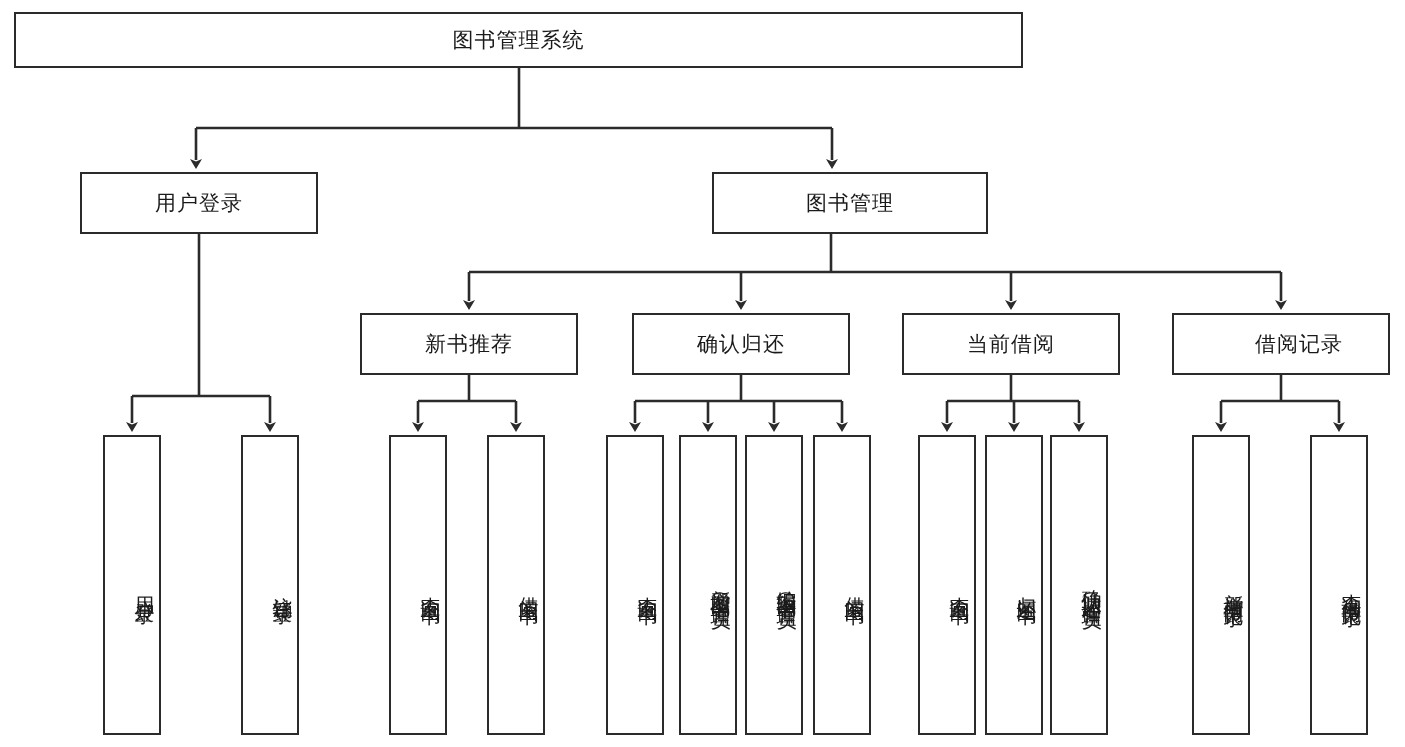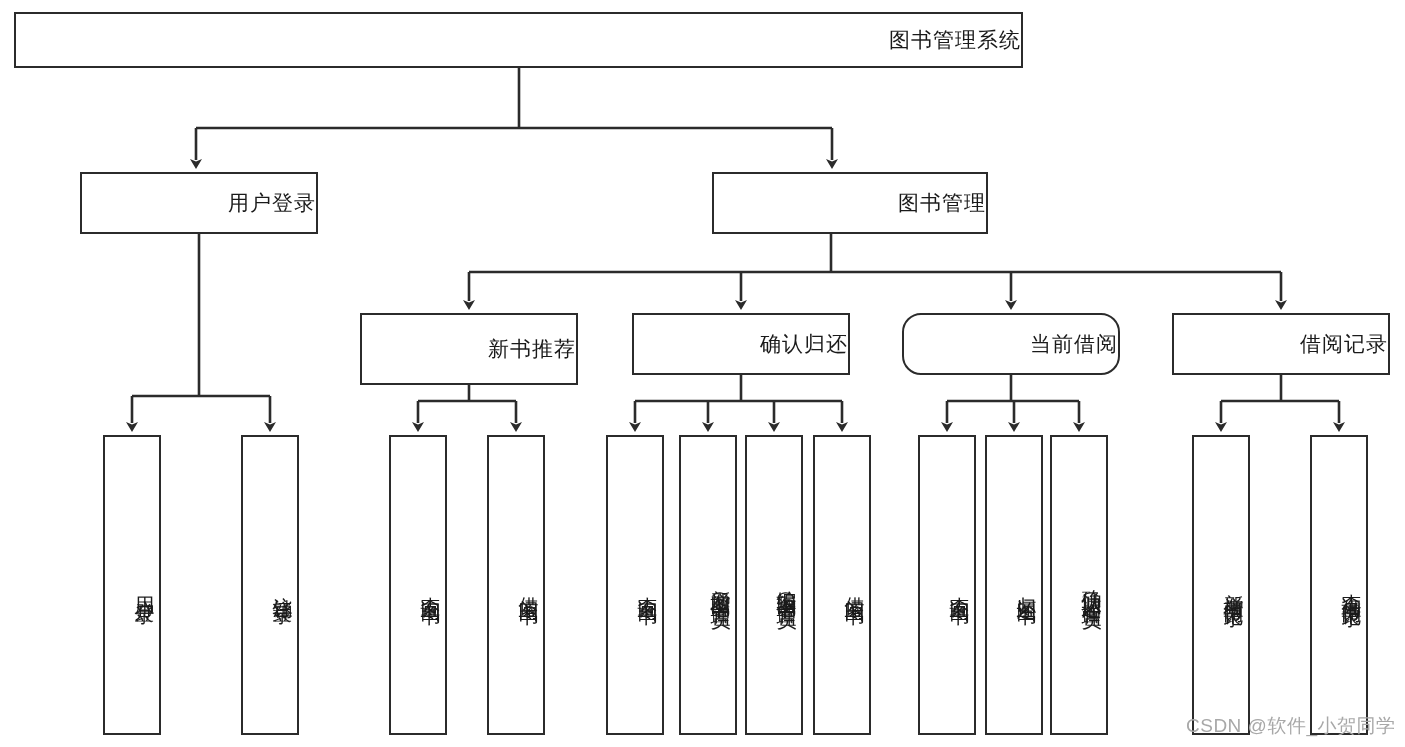--- a/index.html
+++ b/index.html
@@ -17,21 +17,21 @@
     background: #ffffff;
     overflow: hidden;
   }
   .node {
     position: absolute;
     box-sizing: border-box;
     border: 2px solid #2b2b2b;
     background: #ffffff;
     display: flex;
     align-items: center;
-    justify-content: flex-end;
+    justify-content: center;
     color: #1a1a1a;
   }
   .node.horiz {
     font-size: 21px;
     letter-spacing: 1px;
     line-height: 1.2;
   }
   .node.vert {
     writing-mode: vertical-rl;
     text-orientation: upright;
@@ -124,27 +124,27 @@
     <span>图书管理系统</span>
   </div>
 
   <div class="node horiz" style="left:80px; top:172px; width:238px; height:62px;">
     <span>用户登录</span>
   </div>
   <div class="node horiz" style="left:712px; top:172px; width:276px; height:62px;">
     <span>图书管理</span>
   </div>
 
-  <div class="node horiz" style="left:360px; top:313px; width:218px; height:72px;">
+  <div class="node horiz" style="left:360px; top:313px; width:218px; height:62px;">
     <span>新书推荐</span>
   </div>
   <div class="node horiz" style="left:632px; top:313px; width:218px; height:62px;">
     <span>确认归还</span>
   </div>
-  <div class="node horiz" style="left:902px; top:313px; width:218px; height:62px;border-radius:19px;">
+  <div class="node horiz" style="left:902px; top:313px; width:218px; height:62px;">
     <span>当前借阅</span>
   </div>
   <div class="node horiz" style="left:1172px; top:313px; width:218px; height:62px;padding-left:36px;">
     <span>借阅记录</span>
   </div>
 
   <div class="node vert" style="left:103px; top:435px; width:58px; height:300px;">
     <span class="vlabel">用户登录</span>
   </div>
   <div class="node vert" style="left:241px; top:435px; width:58px; height:300px;">
@@ -177,15 +177,14 @@
   <div class="node vert" style="left:1050px; top:435px; width:58px; height:300px;">
     <span class="vlabel">确认归还（管理员）</span>
   </div>
   <div class="node vert" style="left:1192px; top:435px; width:58px; height:300px;">
     <span class="vlabel">新增借阅记录</span>
   </div>
   <div class="node vert" style="left:1310px; top:435px; width:58px; height:300px;">
     <span class="vlabel">查询借阅记录</span>
   </div>
 
-  <div class="watermark">CSDN @软件_小贺同学</div>
 
 </div>
 
 </body></html>

